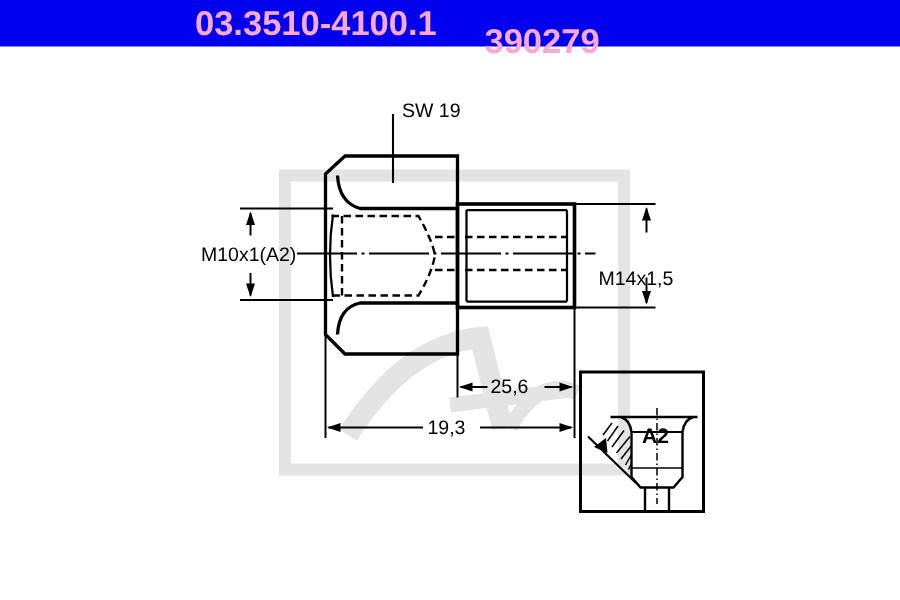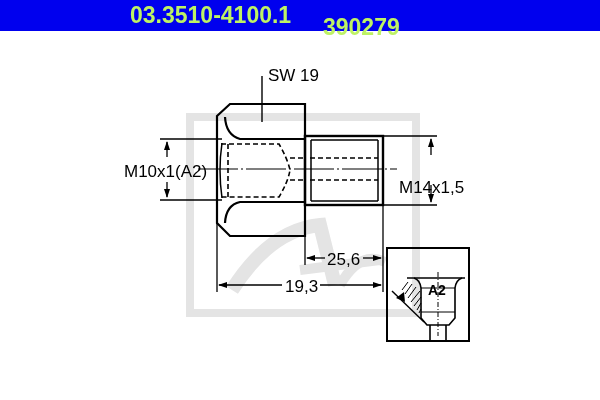--- a/index.html
+++ b/index.html
@@ -1,24 +1,24 @@
 <!DOCTYPE html>
 <html><head>
 <meta charset="utf-8">
 <style>
   html, body { margin: 0; padding: 0; background: #ffffff; }
   body { width: 600px; height: 400px; position: relative; overflow: hidden;
          font-family: "Liberation Sans", sans-serif; }
   .header { position: absolute; left: 0; top: 0; width: 600px; height: 31px;
-            background: #0000ee; color: #bef264; font-weight: bold;
+            background: #0000ee; color: #f9a8d4; font-weight: bold;
             font-size: 23px; line-height: 31px; }
   .header .pn { position: absolute; left: 130px; top: 0; }
   .header .code { position: absolute; left: 323px; top: 12px; }
   .drawing { position: absolute; left: 0; top: 0; }
-  .lbl { position: absolute; font-size: 17px; color: #000; white-space: nowrap;
+  .lbl { position: absolute; font-size: 13px; color: #000; white-space: nowrap;
          font-family: "Liberation Sans", sans-serif; }
   .lbl.bold { font-weight: bold; font-size: 14px; }
 </style>
 </head>
 <body>
 
 <div class="header">
   <span class="pn">03.3510-4100.1</span>
   <span class="code">390279</span>
 </div>
@@ -113,17 +113,17 @@
       <line x1="420" y1="291" x2="411" y2="302"></line>
       <line x1="421" y1="297" x2="414" y2="306"></line>
       <line x1="421" y1="303" x2="417" y2="310"></line>
       <line x1="421" y1="309" x2="419" y2="313"></line>
     </g>
     <polygon points="396,298 404,292 405,302" fill="#000" stroke="none"></polygon>
   </g>
 </svg>
 
 <span class="lbl" style="left:268px; top:66px;">SW 19</span>
-<span class="lbl" style="left:124px; top:162px;">M10x1(A2)</span>
+<span class="lbl" style="left:134px; top:162px;">M10x1(A2)</span>
 <span class="lbl" style="left:399px; top:178px;">M14x1,5</span>
 <span class="lbl" style="left:327px; top:250px;">25,6</span>
 <span class="lbl" style="left:285px; top:277px;">19,3</span>
 <span class="lbl bold" style="left:428px; top:253px;margin-top:29px;">A2</span>
 
 </body></html>

